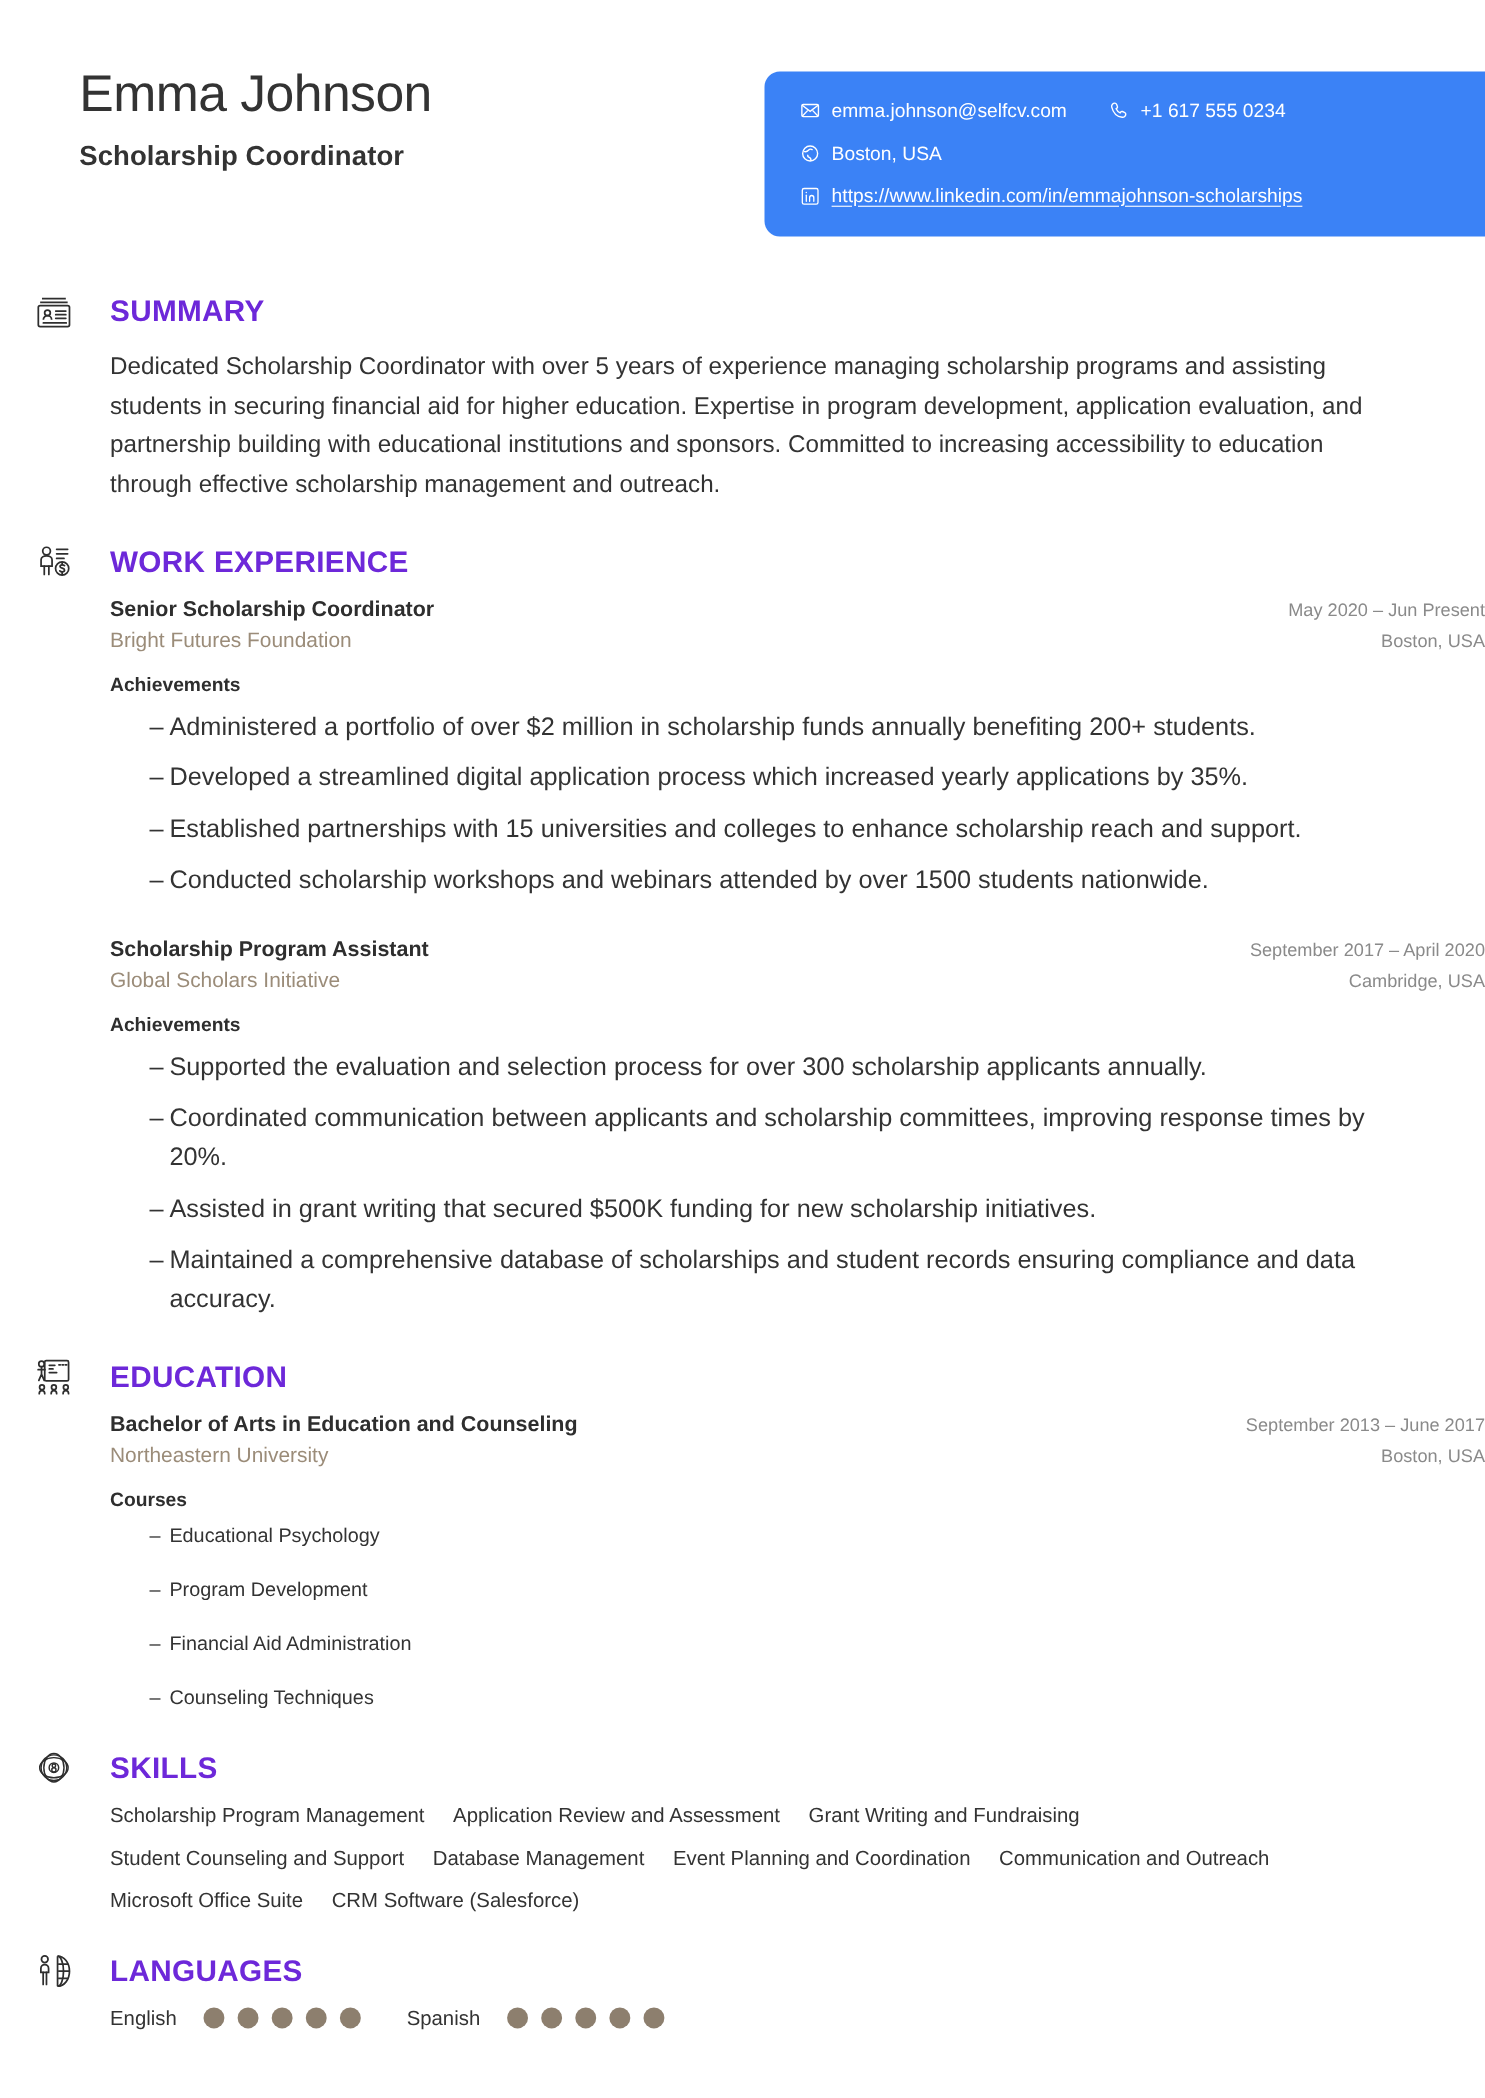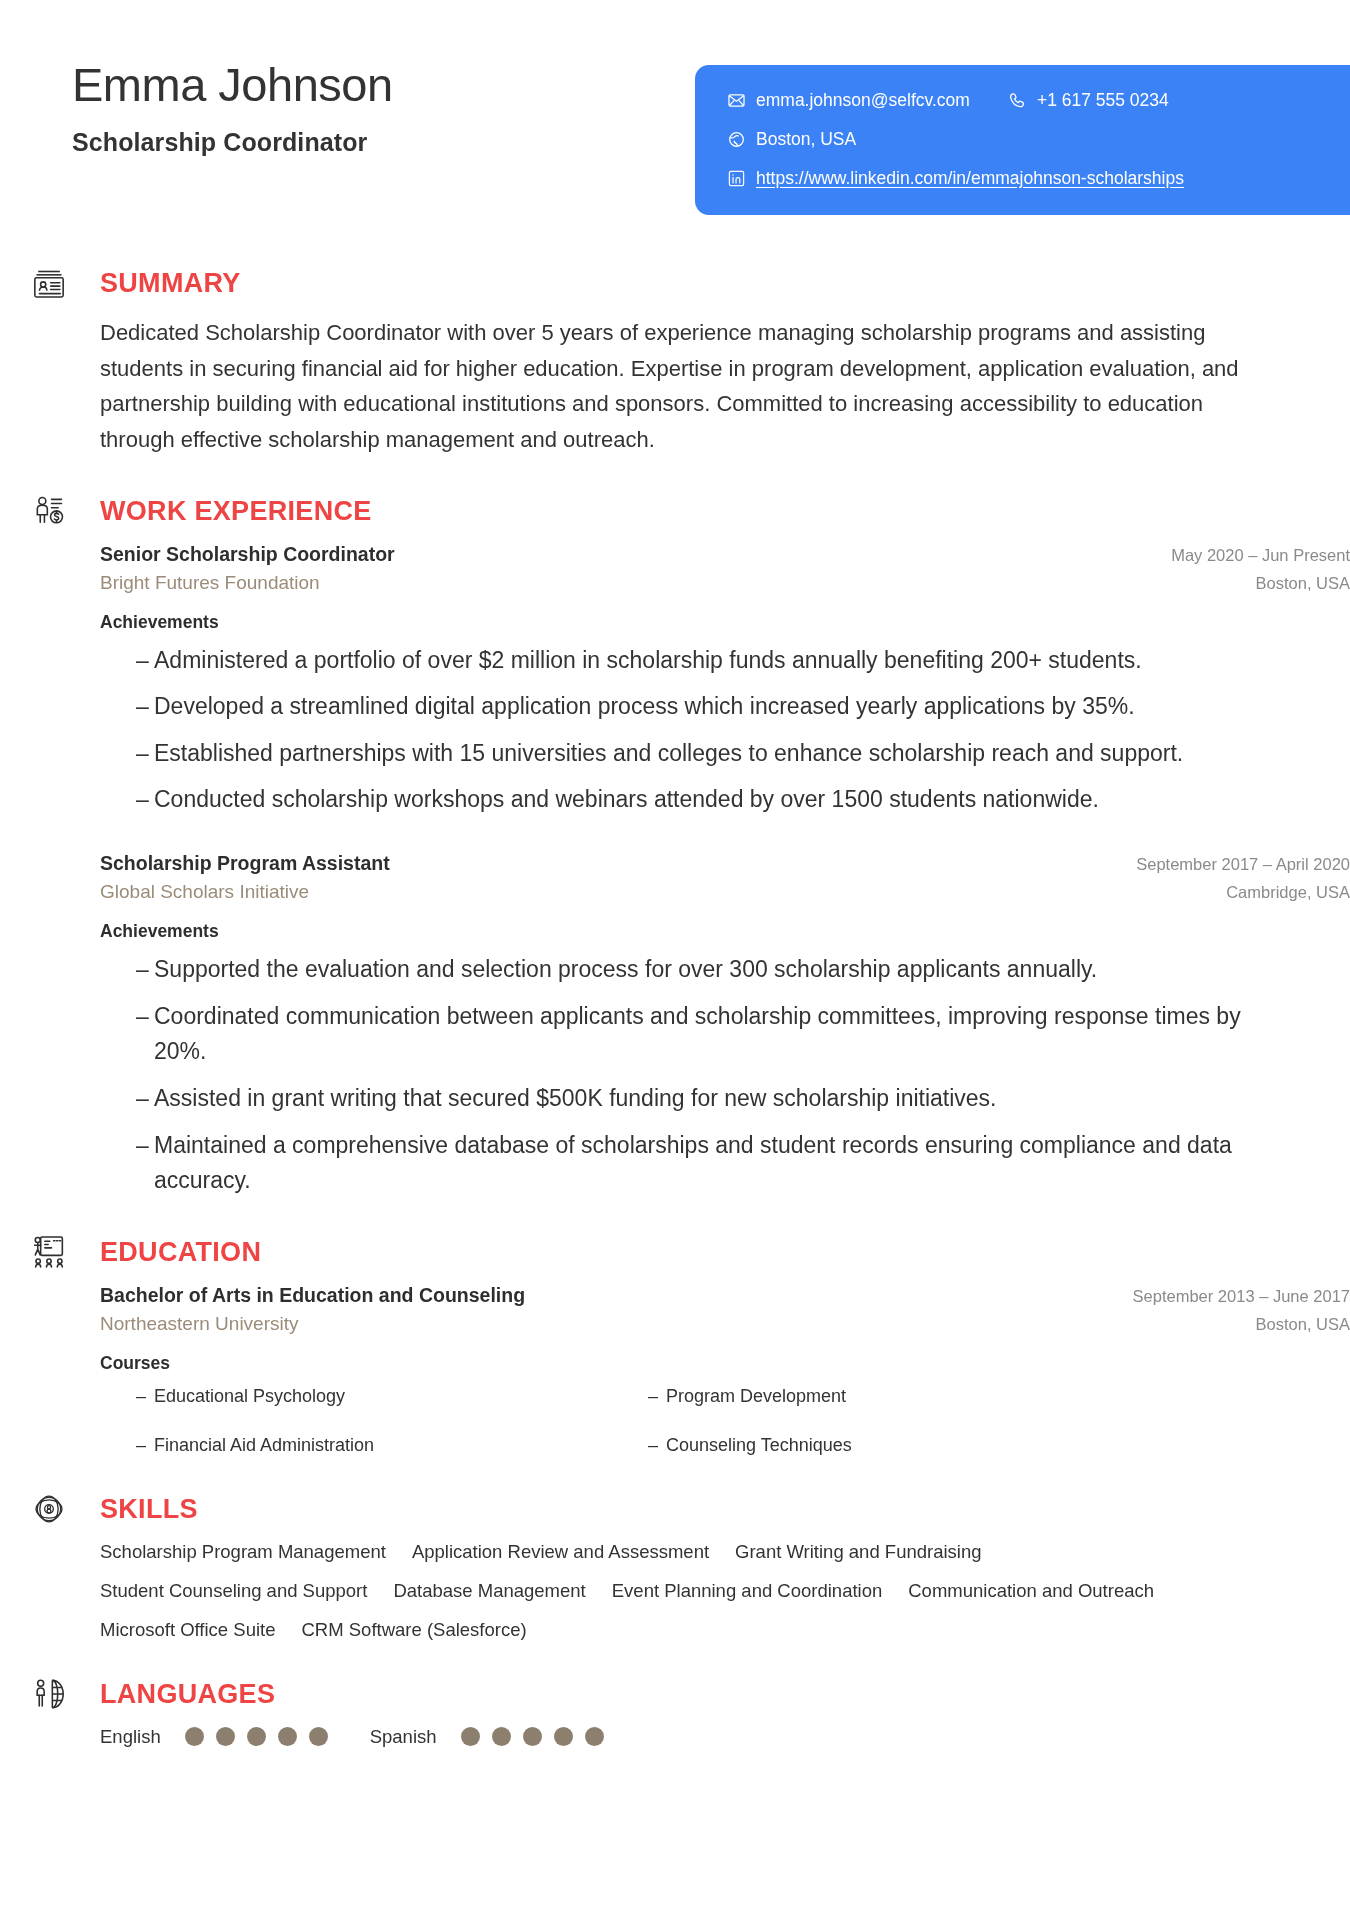--- a/index.html
+++ b/index.html
@@ -58,21 +58,21 @@
     top: 50%;
     transform: translateY(-50%);
     width: 42px; height: 42px;
     display: flex; align-items: center; justify-content: center;
   }
   .section-icon svg { width: 40px; height: 40px; display: block; }
   .section-title {
     font-size: 27px;
     font-weight: 700;
     letter-spacing: 0.3px;
-    color: #ef4444;
+    color: #6d28d9;
   }
   .body-text {
     font-size: 22px;
     line-height: 1.62;
     color: #333333;
     max-width: 1180px;
   }
 
   
   .entry { margin-top: 6px; }
@@ -92,21 +92,21 @@
     margin-bottom: 11px;
     max-width: 1135px;
   }
   .bullet::before { content: "–"; position: absolute; left: 0; top: 0; }
 
   
   .courses-grid {
     margin-top: 12px;
     padding-left: 36px;
     display: grid;
-    grid-template-columns: 1fr 1fr;
+    grid-template-columns: 1fr;
     column-gap: 30px;
     row-gap: 28px;
     max-width: 1030px;
   }
   .course {
     font-size: 18px;
     color: #333333;
     padding-left: 18px;
     position: relative;
   }

